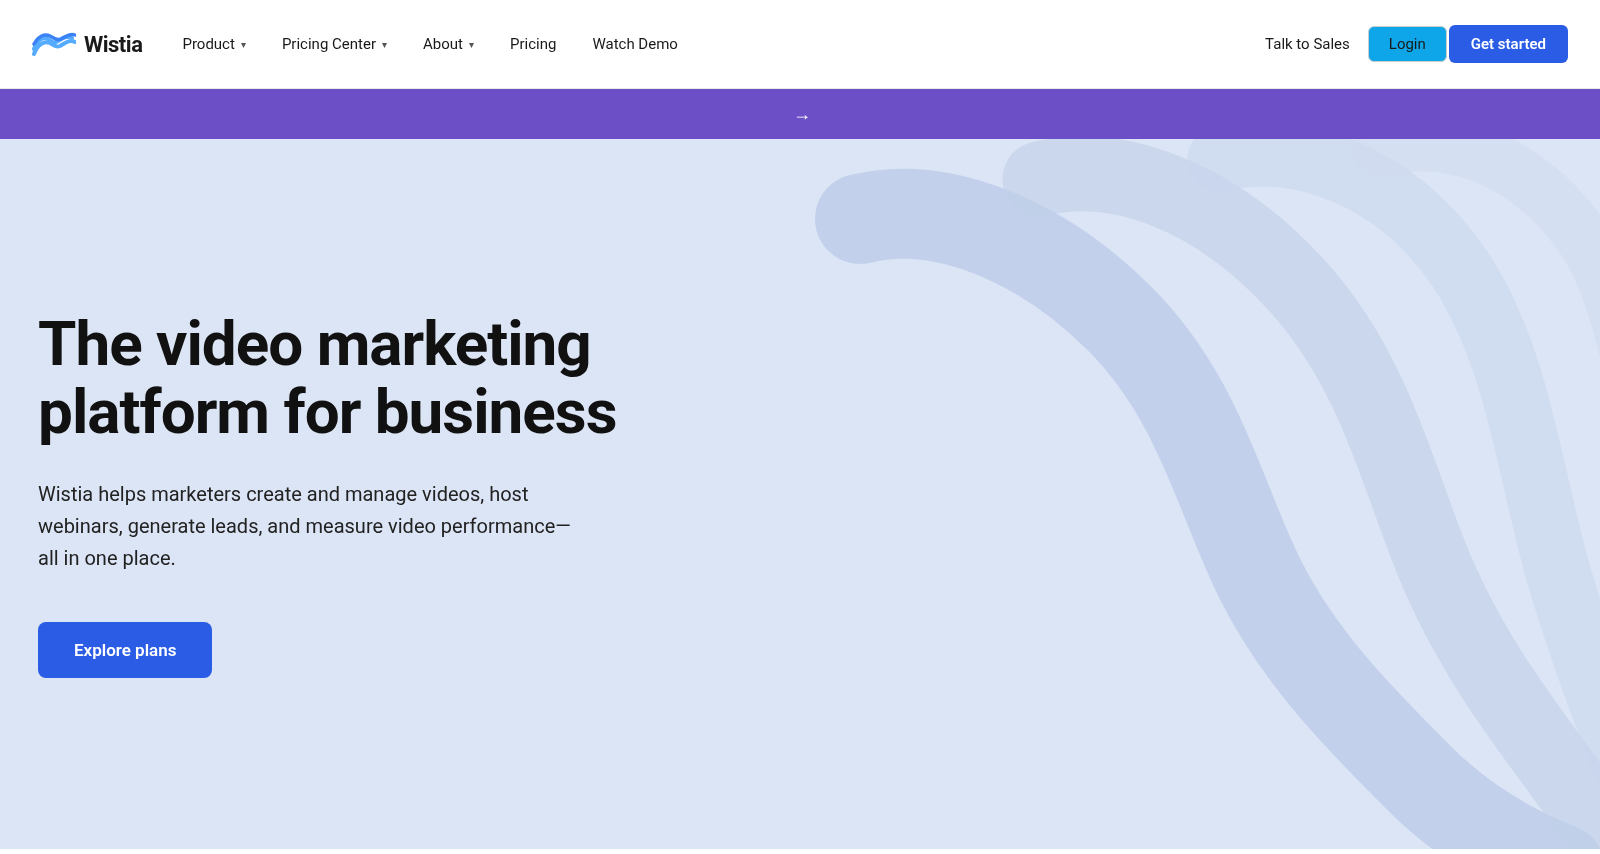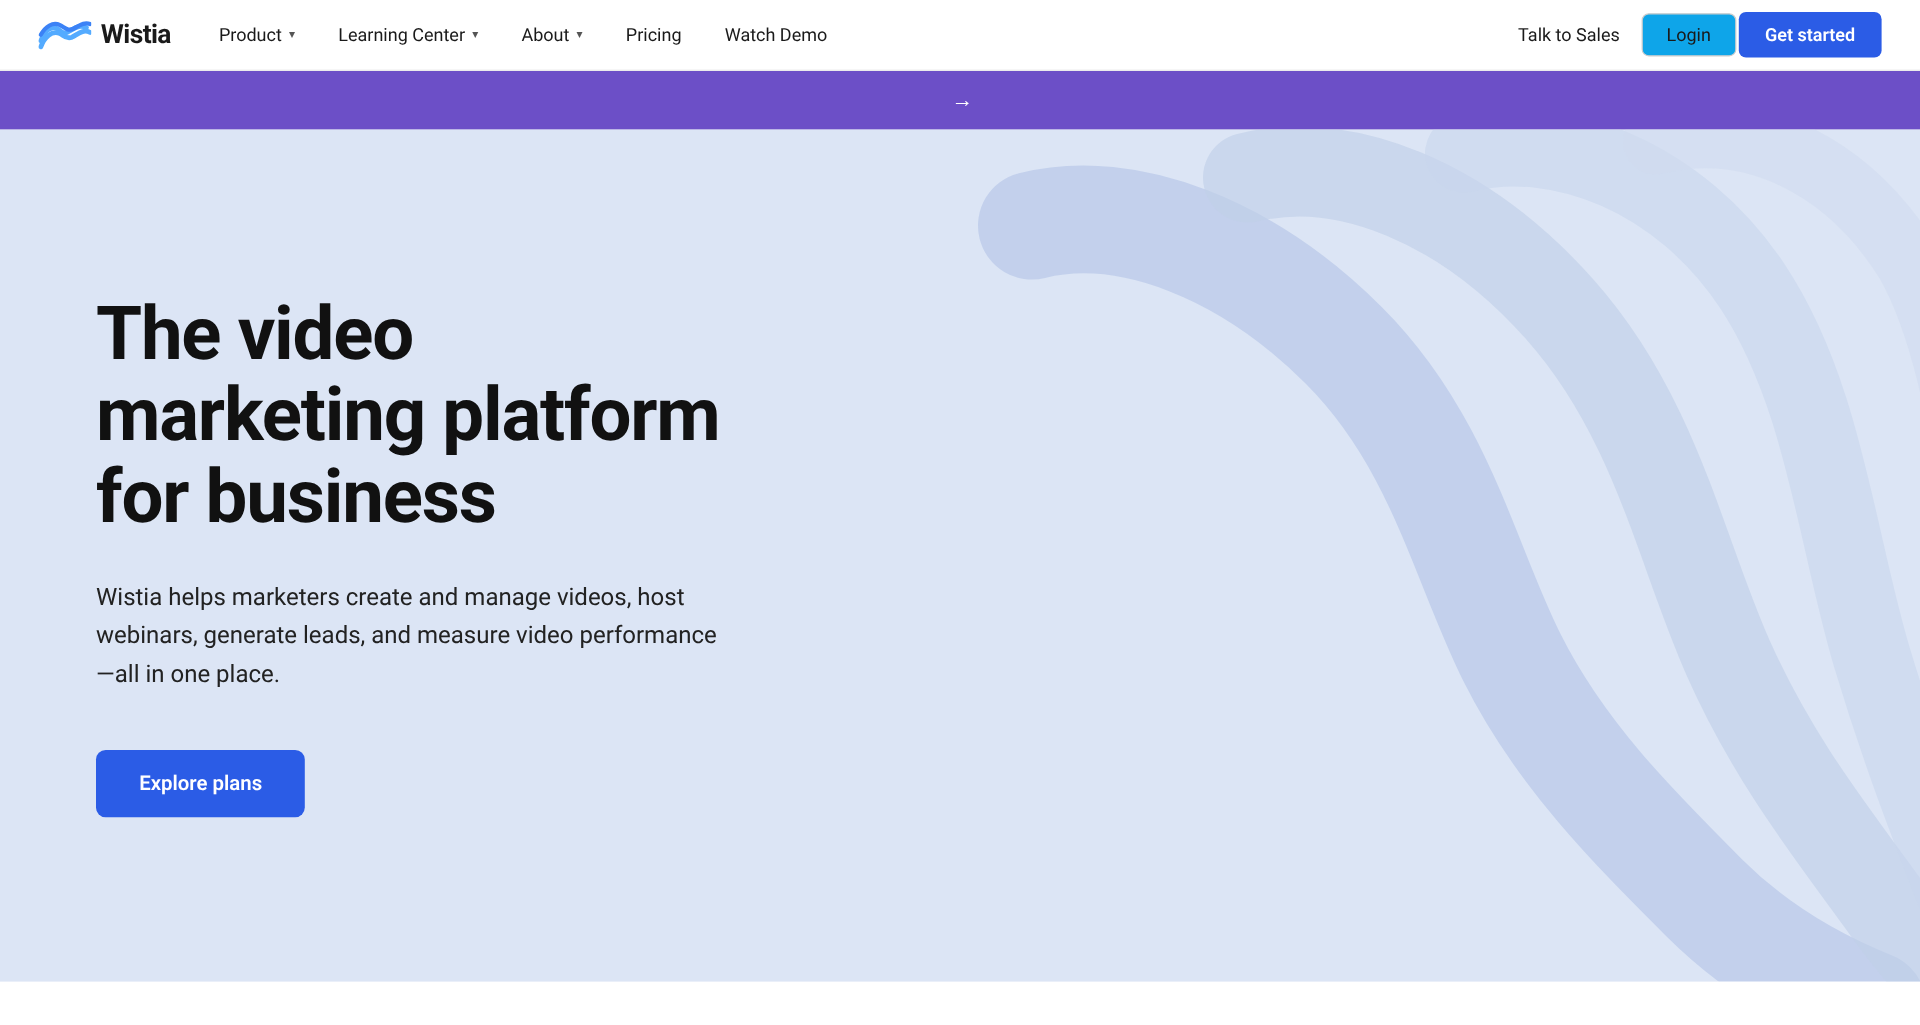--- a/index.html
+++ b/index.html
@@ -2,21 +2,21 @@
 <html><head>
   <meta charset="utf-8">
   <style>
     * { margin: 0; padding: 0; box-sizing: border-box; }
     body { font-family: -apple-system, BlinkMacSystemFont, 'Segoe UI', Roboto, sans-serif; width: 1600px; min-height: 854px; overflow-x: hidden; }
 
     
     nav {
       display: flex;
       align-items: center;
-      height: 59px;
+      height: 89px;
       padding: 0 32px;
       background: #fff;
       border-bottom: 1px solid #e8e8e8;
       position: relative;
       z-index: 10;
     }
     .nav-logo {
       display: flex;
       align-items: center;
       gap: 8px;
@@ -105,21 +105,21 @@
     
     .hero {
       background: #dce5f5;
       min-height: 710px;
       position: relative;
       display: flex;
       align-items: center;
       overflow: hidden;
     }
     .hero-content {
-      padding: 80px 80px;
+      padding: 80px 38px;
       max-width: 680px;
       position: relative;
       z-index: 2;
     }
     .hero-title {
       font-size: 62px;
       font-weight: 700;
       color: #111;
       line-height: 1.1;
       margin-bottom: 32px;
@@ -168,21 +168,21 @@
     </svg>
     <span style="font-size:22px; font-weight:700; color:#1a1a1a; letter-spacing:-0.5px;">Wistia</span>
   </a>
 
   <div class="nav-links">
     <a class="nav-link" href="#">
       <span>Product</span>
       <span class="chevron">▾</span>
     </a>
     <a class="nav-link" href="#">
-      <span>Learning Center</span>
+      <span>Pricing Center</span>
       <span class="chevron">▾</span>
     </a>
     <a class="nav-link" href="#">
       <span>About</span>
       <span class="chevron">▾</span>
     </a>
     <a class="nav-link" href="#">
       <span>Pricing</span>
     </a>
     <a class="nav-link" href="#">

